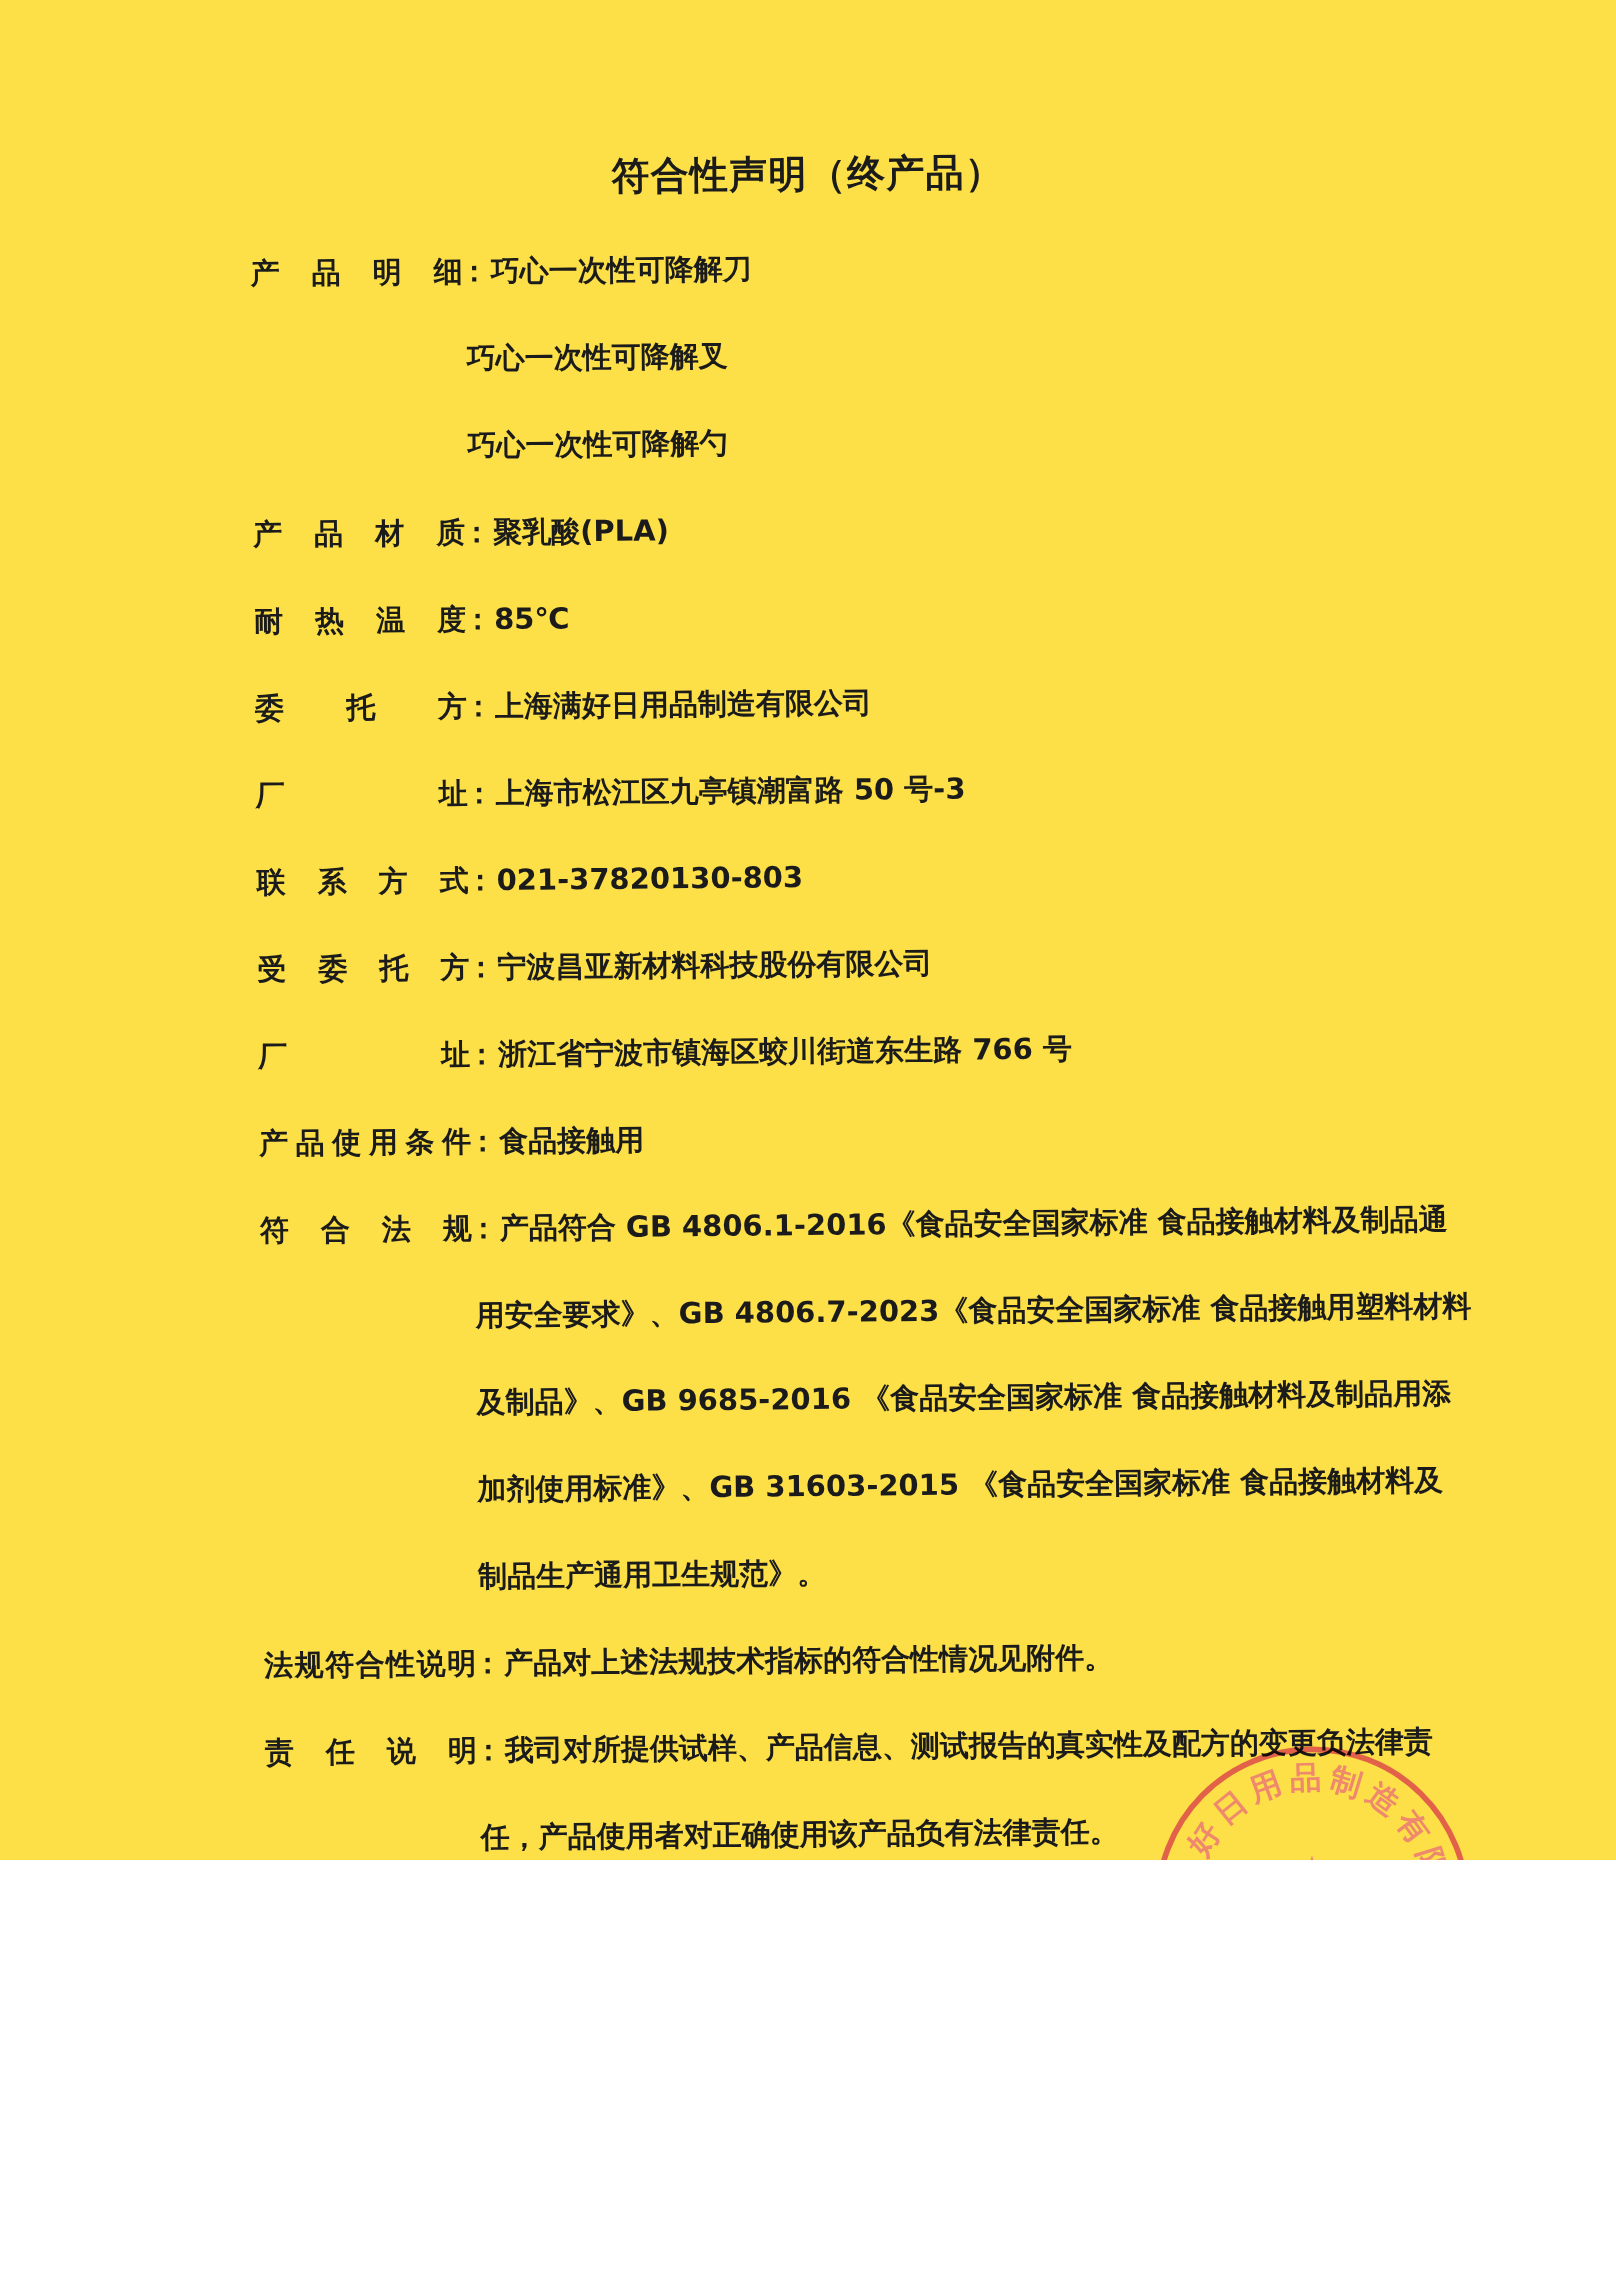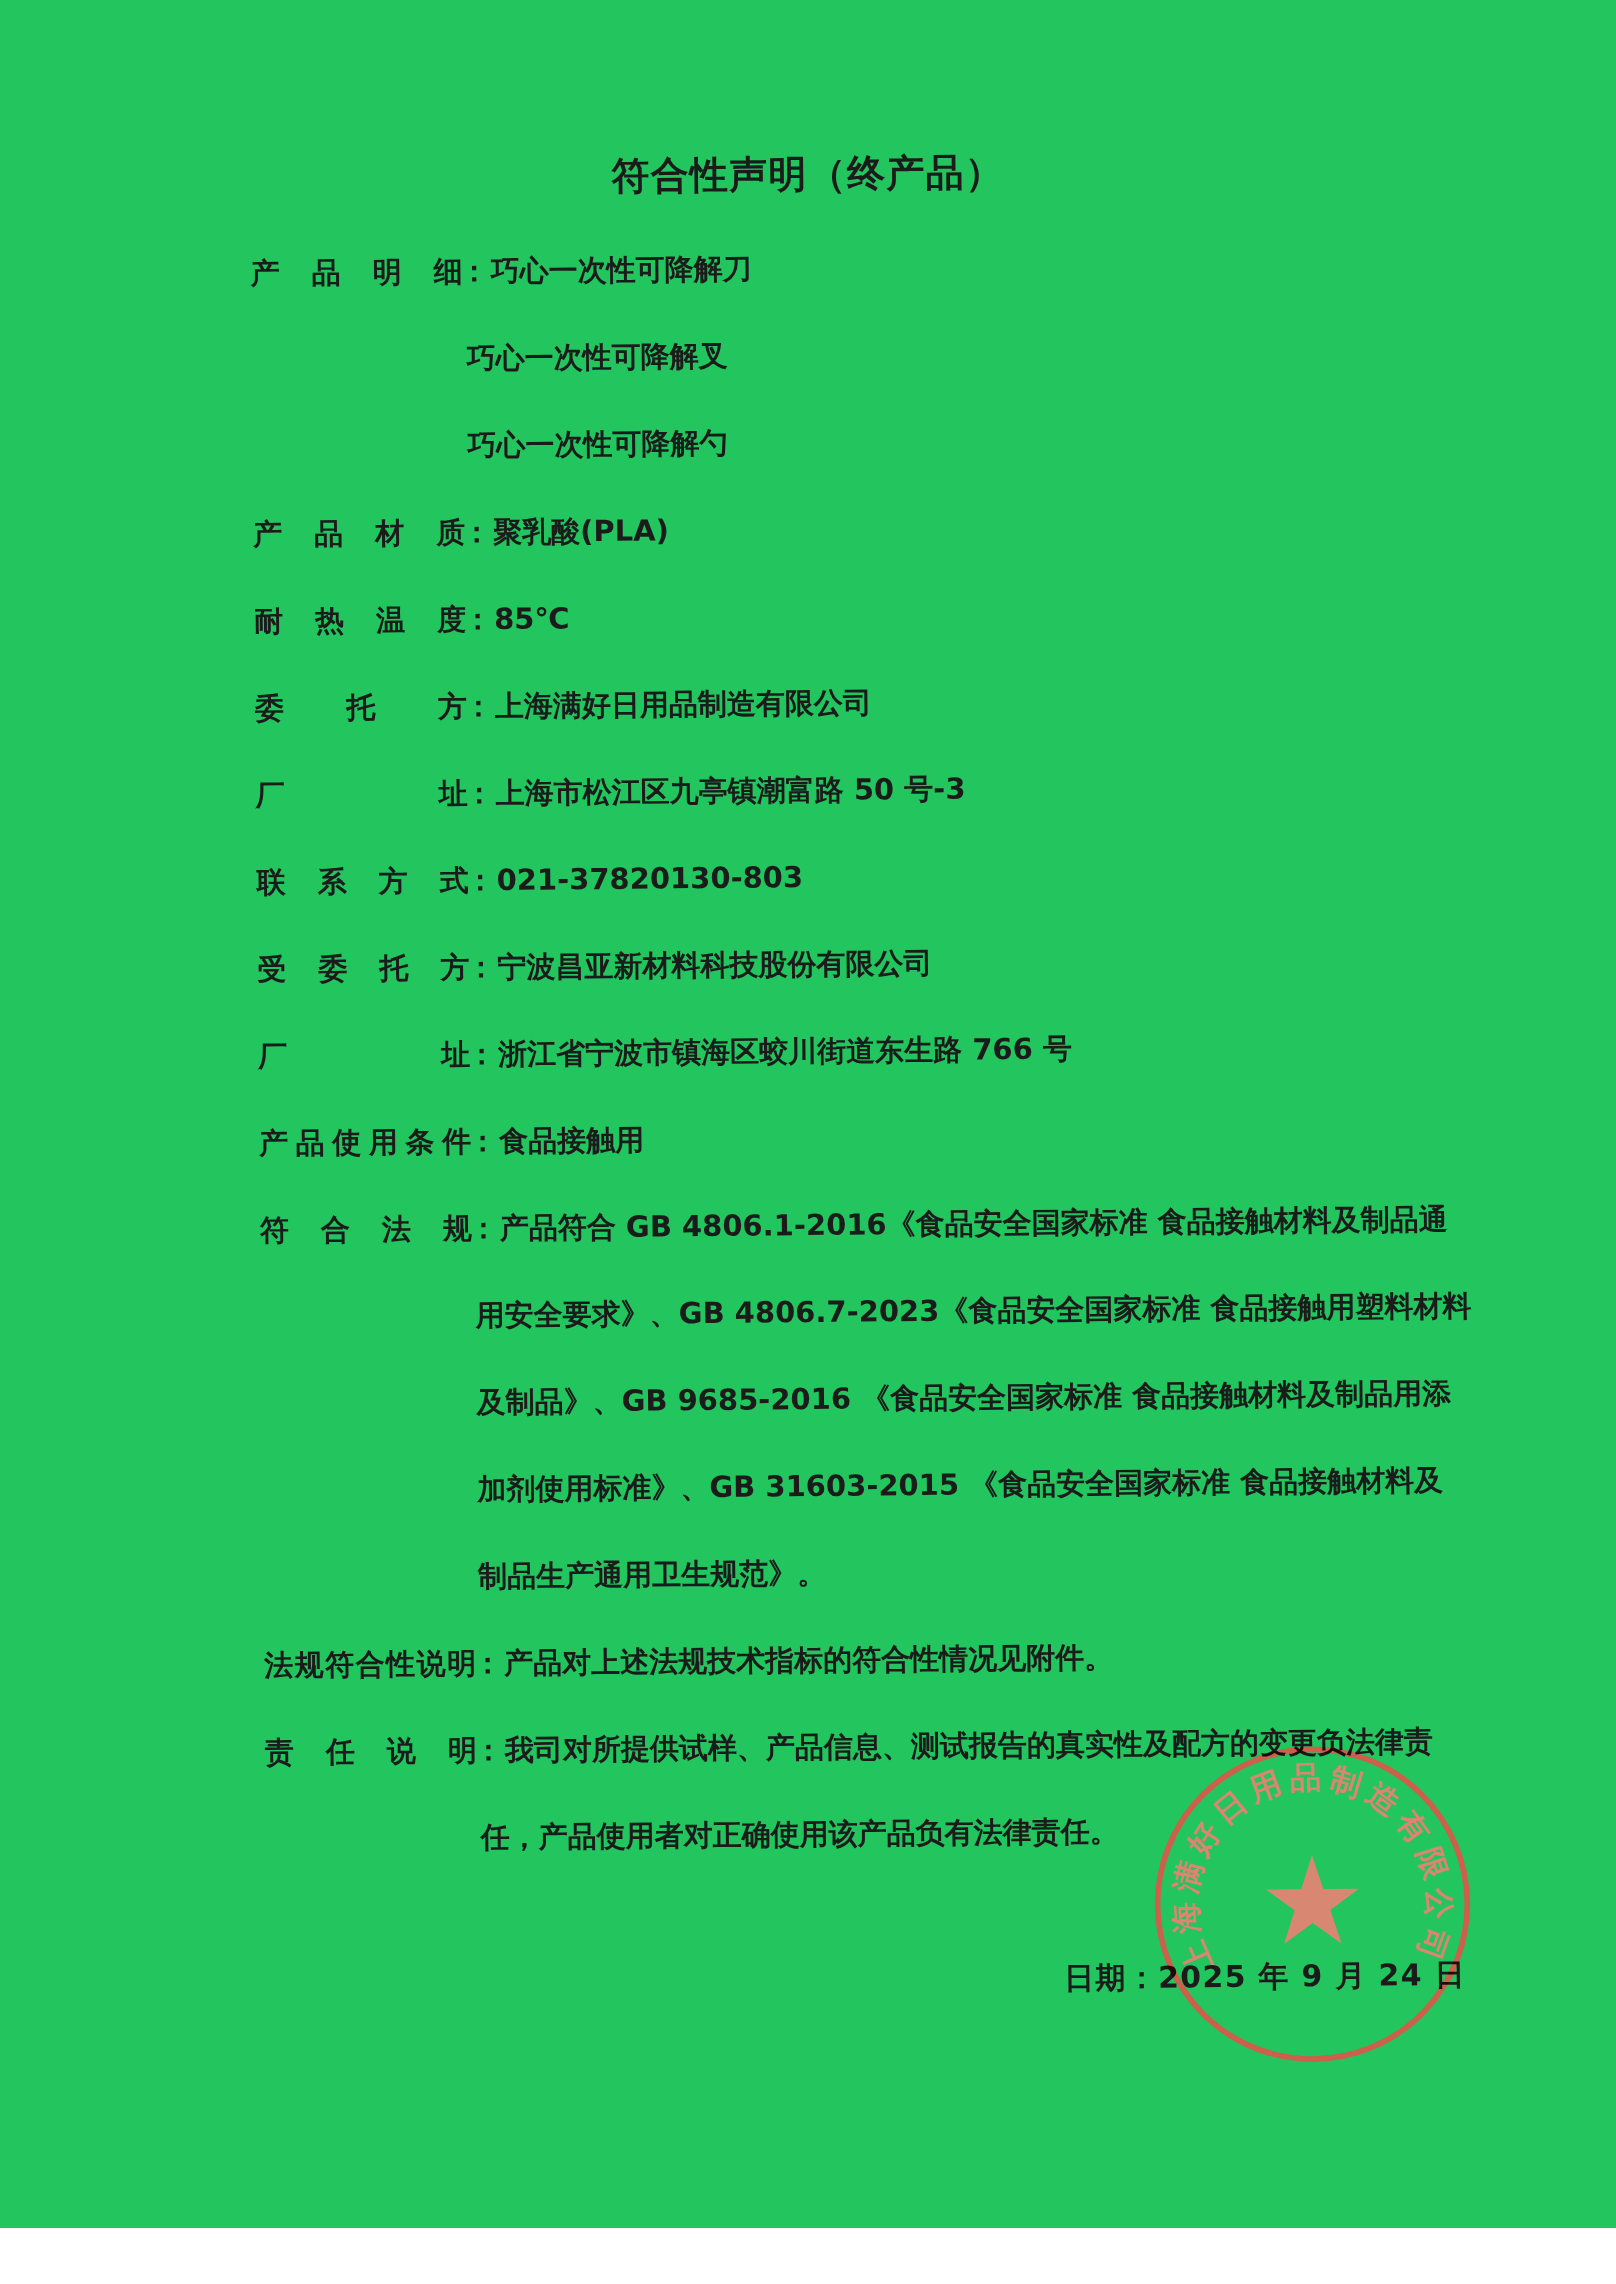--- a/index.html
+++ b/index.html
@@ -1,21 +1,21 @@
 <!DOCTYPE html>
 <html style="font-size:10.4px"><head>
 <meta charset="utf-8">
 <style>
   html, body { margin: 0; padding: 0; background: #ffffff; }
 
   .page {
     position: relative;
     width: 1616px;
-    height: 2228px;
-    background: #22c55e;
+    height: 1860px;
+    background: #fde047;
     overflow: hidden;
     font-family: "DejaVu Sans", sans-serif;
     color: #1b1b1b;
   }
 
   
   .content {
     position: absolute;
     inset: 0;
     transform: rotate(-0.55deg);

